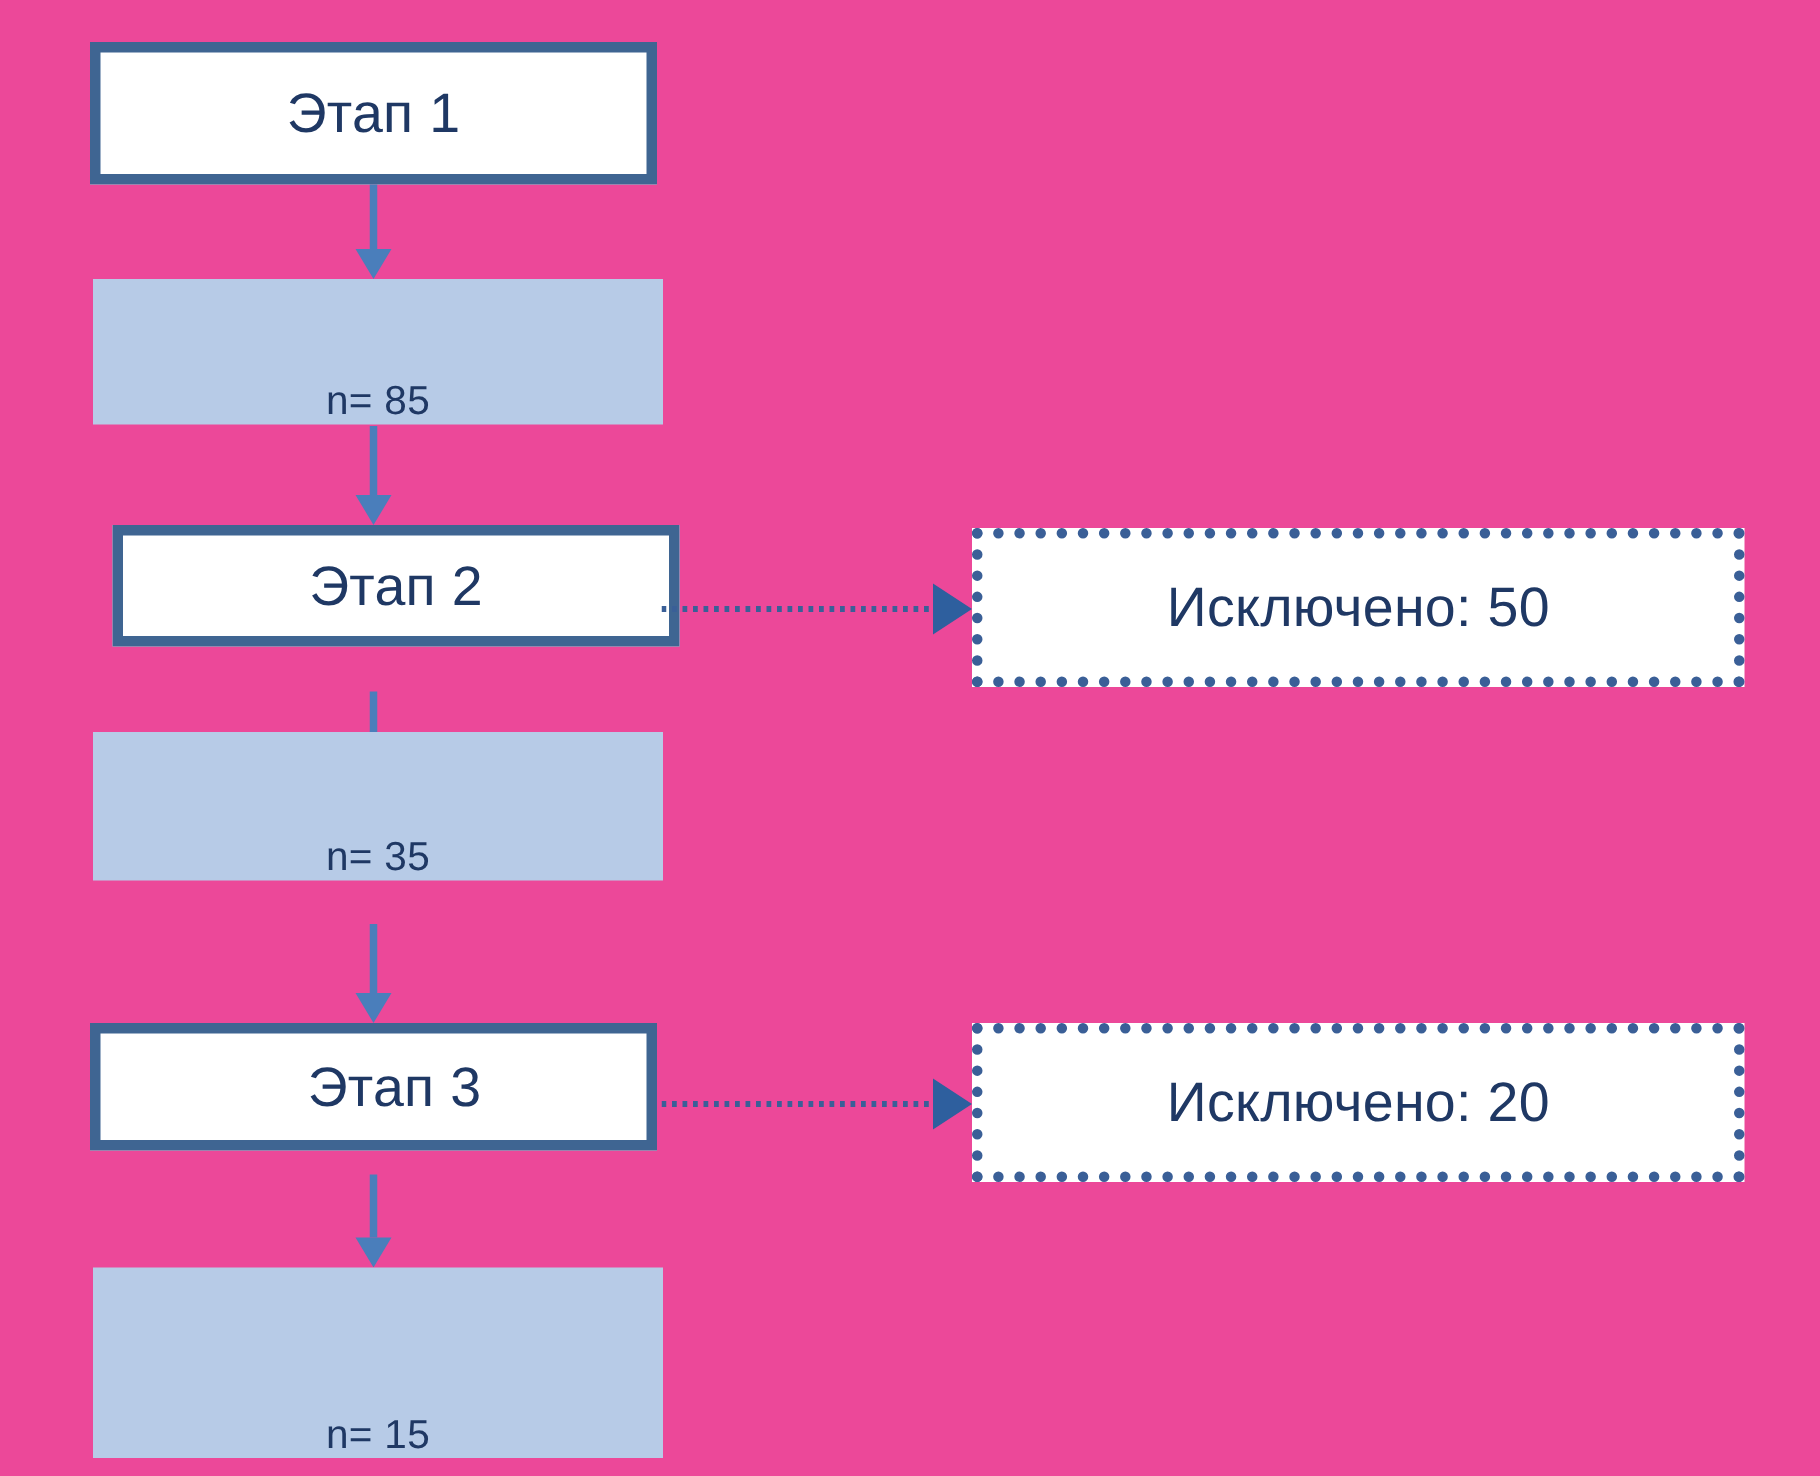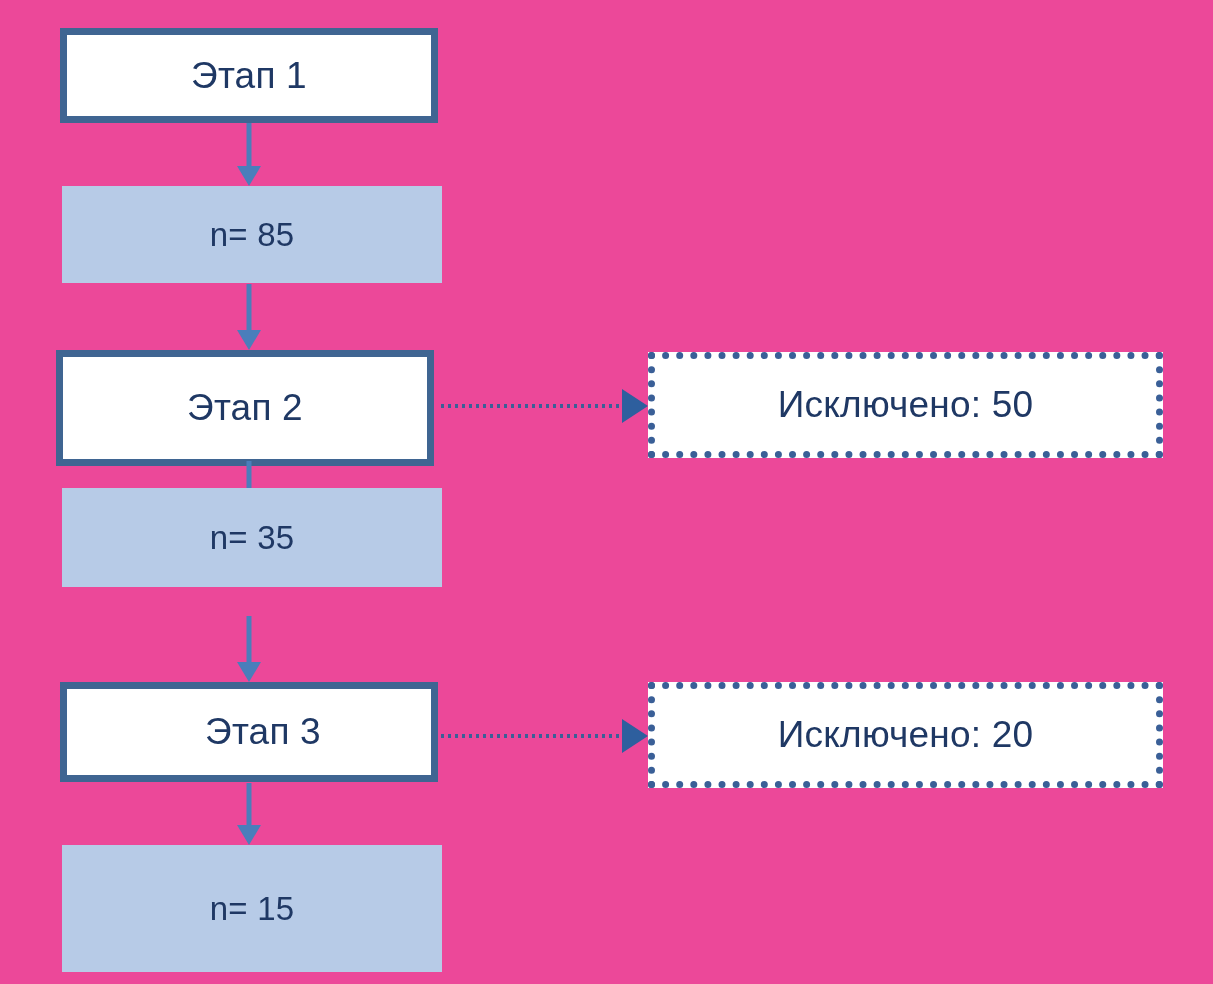--- a/index.html
+++ b/index.html
@@ -30,21 +30,22 @@
   
   .stage-box {
     background: #ffffff;
     border: 7px solid #3f6592;
     font-size: 37px;
   }
   
   .count-box {
     background: #b7cbe7;
     border: none;
-    font-size: 33px;
+    font-size: 27px;
+    align-items: flex-end;
   }
   
   .excluded-box {
     background: #ffffff;
     border: 7px dotted #3a5f97;
     font-size: 37px;
     justify-content: center;
   }
   
   .v-conn {
@@ -113,21 +114,21 @@
 
   <div class="node count-box" style="left:62px; top:186px; width:380px; height:97px;">
     <span>n= 85</span>
   </div>
 
   <div class="v-conn" style="left:229px; top:284px; width:40px; height:66px;">
     <div class="shaft" style="height:46px;"></div>
     <div class="head"></div>
   </div>
 
-  <div class="node stage-box" style="left:56px; top:350px; width:378px; height:116px;">
+  <div class="node stage-box" style="left:75px; top:350px; width:378px; height:81px;">
     <span>Этап 2</span>
   </div>
 
   <div class="h-conn" style="left:441px; top:388px; width:207px; height:36px;">
     <div class="dots" style="width:183px;"></div>
     <div class="head"></div>
   </div>
 
   <div class="node excluded-box" style="left:648px; top:352px; width:515px; height:106px;">
     <span>Исключено: 50</span>
@@ -140,21 +141,21 @@
 
   <div class="node count-box" style="left:62px; top:488px; width:380px; height:99px;">
     <span>n= 35</span>
   </div>
 
   <div class="v-conn" style="left:229px; top:616px; width:40px; height:66px;">
     <div class="shaft" style="height:46px;"></div>
     <div class="head"></div>
   </div>
 
-  <div class="node stage-box" style="left:60px; top:682px; width:378px; height:100px;padding-left:28px;">
+  <div class="node stage-box" style="left:60px; top:682px; width:378px; height:85px;padding-left:28px;">
     <span>Этап 3</span>
   </div>
 
   <div class="h-conn" style="left:441px; top:718px; width:207px; height:36px;">
     <div class="dots" style="width:183px;"></div>
     <div class="head"></div>
   </div>
 
   <div class="node excluded-box" style="left:648px; top:682px; width:515px; height:106px;">
     <span>Исключено: 20</span>

